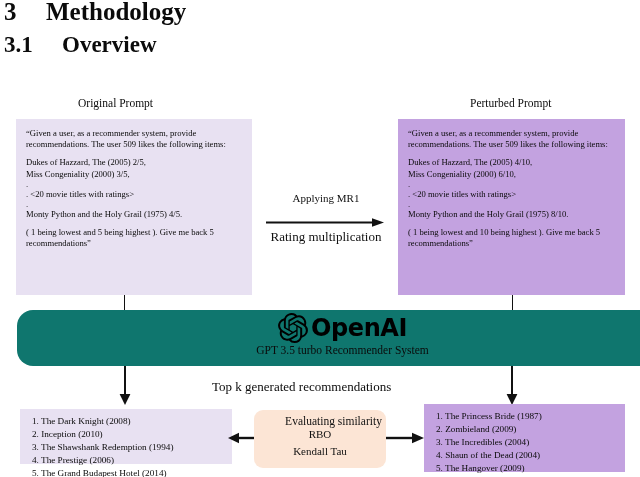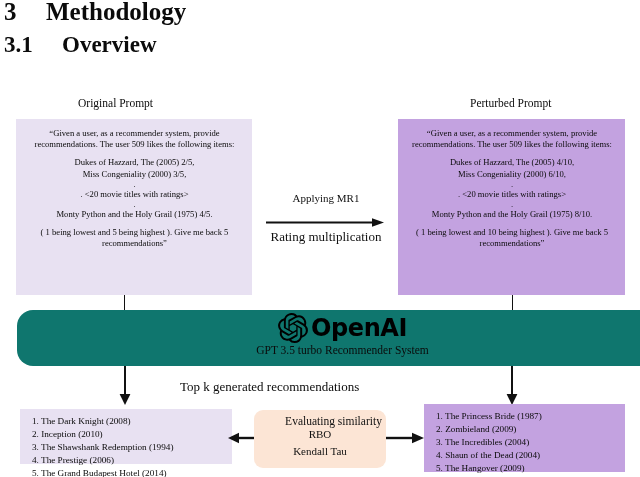--- a/index.html
+++ b/index.html
@@ -64,21 +64,21 @@
     height: 176px;
     background: #e8e1f2;
   }
   #box-perturbed {
     left: 398px;
     top: 119px;
     width: 227px;
     height: 176px;
     background: #c3a2e0;
   }
-  .promptbox .ln { white-space: pre-wrap; text-align: center; }
+  .promptbox .ln { white-space: pre-wrap; }
   .promptbox .gap { height: 7px; }
   .promptbox .dot { height: 9px; line-height: 9px; }
 
   
   #mr-label {
     position: absolute;
     left: 261px;
     top: 192px;
     width: 130px;
     text-align: center;
@@ -151,21 +151,21 @@
     color: #0b0b0b;
   }
 
   
   #arrow-down-left  { position: absolute; left: 118px; top: 366px; width: 14px; height: 39px; }
   #arrow-down-right { position: absolute; left: 505px; top: 366px; width: 14px; height: 39px; }
 
   
   #topk {
     position: absolute;
-    left: 180px;
+    left: 212px;
     top: 379px;
     font-size: 13px;
     white-space: nowrap;
     color: #0b0b0b;
   }
 
   
   .resultbox {
     position: absolute;
     box-sizing: border-box;

